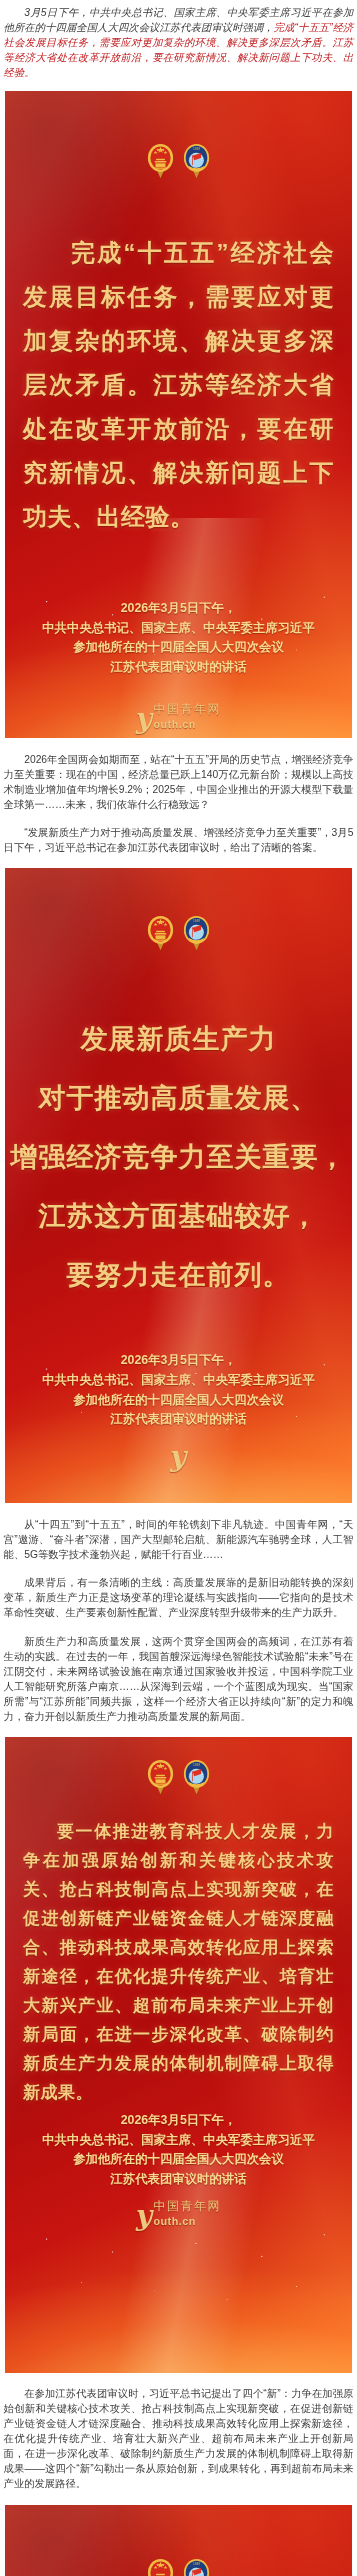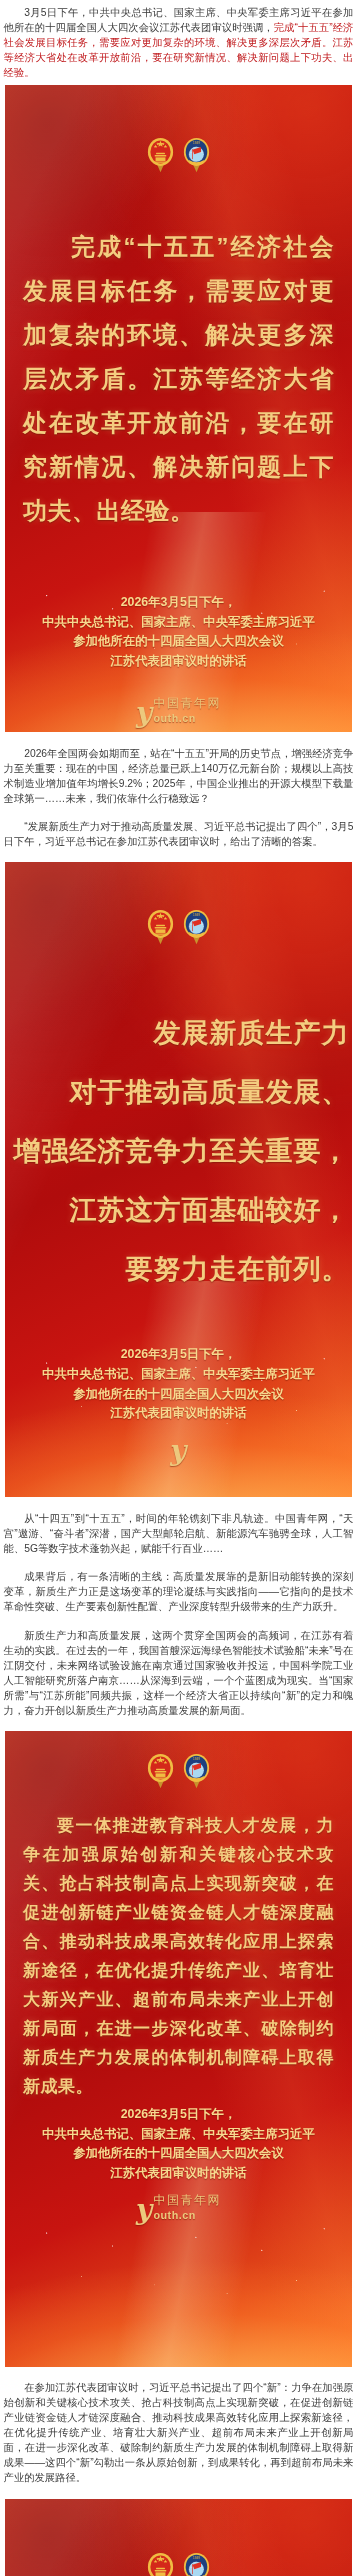--- a/index.html
+++ b/index.html
@@ -1,19 +1,19 @@
 <!DOCTYPE html>
 <html style="font-size:8.2px"><head>
 <meta charset="utf-8">
 <style>
   html,body{margin:0;padding:0;background:#ffffff;}
   body{width:357px;font-family:"Liberation Sans","DejaVu Sans",sans-serif;color:#3a3a3a;}
   .article{padding:2.1px 0 5.2px;}
   p.body{font-size:10.3px;line-height:15px;text-align:justify;text-indent:2em;margin:13.4px 3.6px;color:#3a3a3a;}
-  p.body.intro{margin-top:3.1px;margin-bottom:5px;}
+  p.body.intro{margin-top:3.1px;margin-bottom:11px;font-style:italic;}
   .em-red{color:#c0191c;}
 
   
   .banner{position:relative;margin:3.1px 4.6px;overflow:hidden;
     background:
       radial-gradient(90% 55% at 12% 6%, rgba(120,6,6,.55), transparent 65%),
       radial-gradient(110% 60% at 88% 4%, rgba(240,80,30,.45), transparent 60%),
       linear-gradient(155deg,#d8321a 0%,#bf0f0f 22%,#b00c0c 45%,#c81410 66%,#e44c1a 85%,#ff8a2e 100%);
   }
   .banner::before{content:"";position:absolute;inset:0;pointer-events:none;
@@ -34,21 +34,21 @@
       radial-gradient(1.5px 1.5px at 92% 36%, rgba(255,255,255,.8), transparent 70%),
       linear-gradient(100deg, transparent 38%, rgba(255,225,170,.30) 52%, transparent 68%),
       radial-gradient(140% 95% at 62% 125%, rgba(255,200,100,.85), rgba(255,120,40,.38) 52%, transparent 78%);
   }
   .b1{height:647px;} .b2{height:635px;} .b3{height:636px;} .b4{height:644px;}
 
   .emblems{position:relative;z-index:2;display:flex;justify-content:center;align-items:flex-start;gap:8.2px;}
   .quote{position:relative;z-index:2;font-weight:700;color:#f4cd80;letter-spacing:0.5px;
     text-shadow:0 1px 1.5px rgba(110,20,0,.6),0 0 6.2px rgba(255,205,120,.28);}
   .quote-justify{text-align:justify;text-indent:2em;padding:0 18.5px;}
-  .quote-center{text-align:right;padding:0 3px;}
+  .quote-center{text-align:center;padding:0 3px;}
   .q1{font-size:24px;line-height:44px;}
   .q2{font-size:27px;line-height:59px;letter-spacing:1px;}
   .q3{font-size:17px;line-height:29px;}
   .q4{font-size:28px;line-height:72px;letter-spacing:1px;}
   .attrib{position:relative;z-index:2;text-align:center;font-size:12.4px;line-height:19.6px;font-weight:600;color:#f7d98f;
     text-shadow:0 0.5px 1px rgba(110,20,0,.5);}
   .ylogo{position:relative;z-index:2;display:flex;justify-content:center;align-items:flex-end;color:#ecc97d;
     text-shadow:0 0.5px 1px rgba(110,20,0,.5);}
   .y-glyph{font-family:"DejaVu Serif","Liberation Serif",serif;font-style:italic;font-size:28px;line-height:23px;font-weight:700;}
   .ylogo-col{display:flex;flex-direction:column;align-items:flex-start;margin-left:1px;}
@@ -110,21 +110,21 @@
     <div class="ylogo">
         <span class="y-glyph">y</span>
         <span class="ylogo-col">
           <span class="ylogo-cn">中国青年网</span>
           <span class="ylogo-en">outh.cn</span>
         </span>
       </div>
   </div>
 
   <p class="body">2026年全国两会如期而至，站在“十五五”开局的历史节点，增强经济竞争力至关重要：现在的中国，经济总量已跃上140万亿元新台阶；规模以上高技术制造业增加值年均增长9.2%；2025年，中国企业推出的开源大模型下载量全球第一……未来，我们依靠什么行稳致远？</p>
-  <p class="body">“发展新质生产力对于推动高质量发展、习近平总书记提出了四个”，3月5日下午，习近平总书记在参加江苏代表团审议时，给出了清晰的答案。</p>
+  <p class="body">“发展新质生产力对于推动高质量发展、增强经济竞争力至关重要”，3月5日下午，习近平总书记在参加江苏代表团审议时，给出了清晰的答案。</p>
 
   <div class="banner b2">
     <div class="emblems">
         <span class="em-slot">
   <svg width="27" height="38" viewBox="0 0 60 84">
     <path d="M22 60 L30 78 L38 60 Z" fill="#c8922d"></path>
     <ellipse cx="30" cy="33" rx="28" ry="31" fill="#f0bc42"></ellipse>
     <ellipse cx="30" cy="33" rx="22.5" ry="25.5" fill="#d4281a"></ellipse>
     <path d="M30 8 l2 5 5.3 .2 -4.2 3.2 1.5 5 -4.6 -3 -4.6 3 1.5 -5 -4.2 -3.2 5.3 -.2 Z" fill="#f0bc42"></path>
     <path d="M19 17 l1.2 2.6 2.8 .2 -2.2 1.8 .8 2.7 -2.6 -1.6 -2.6 1.6 .8 -2.7 -2.2 -1.8 2.8 -.2 Z" fill="#f0bc42"></path>

